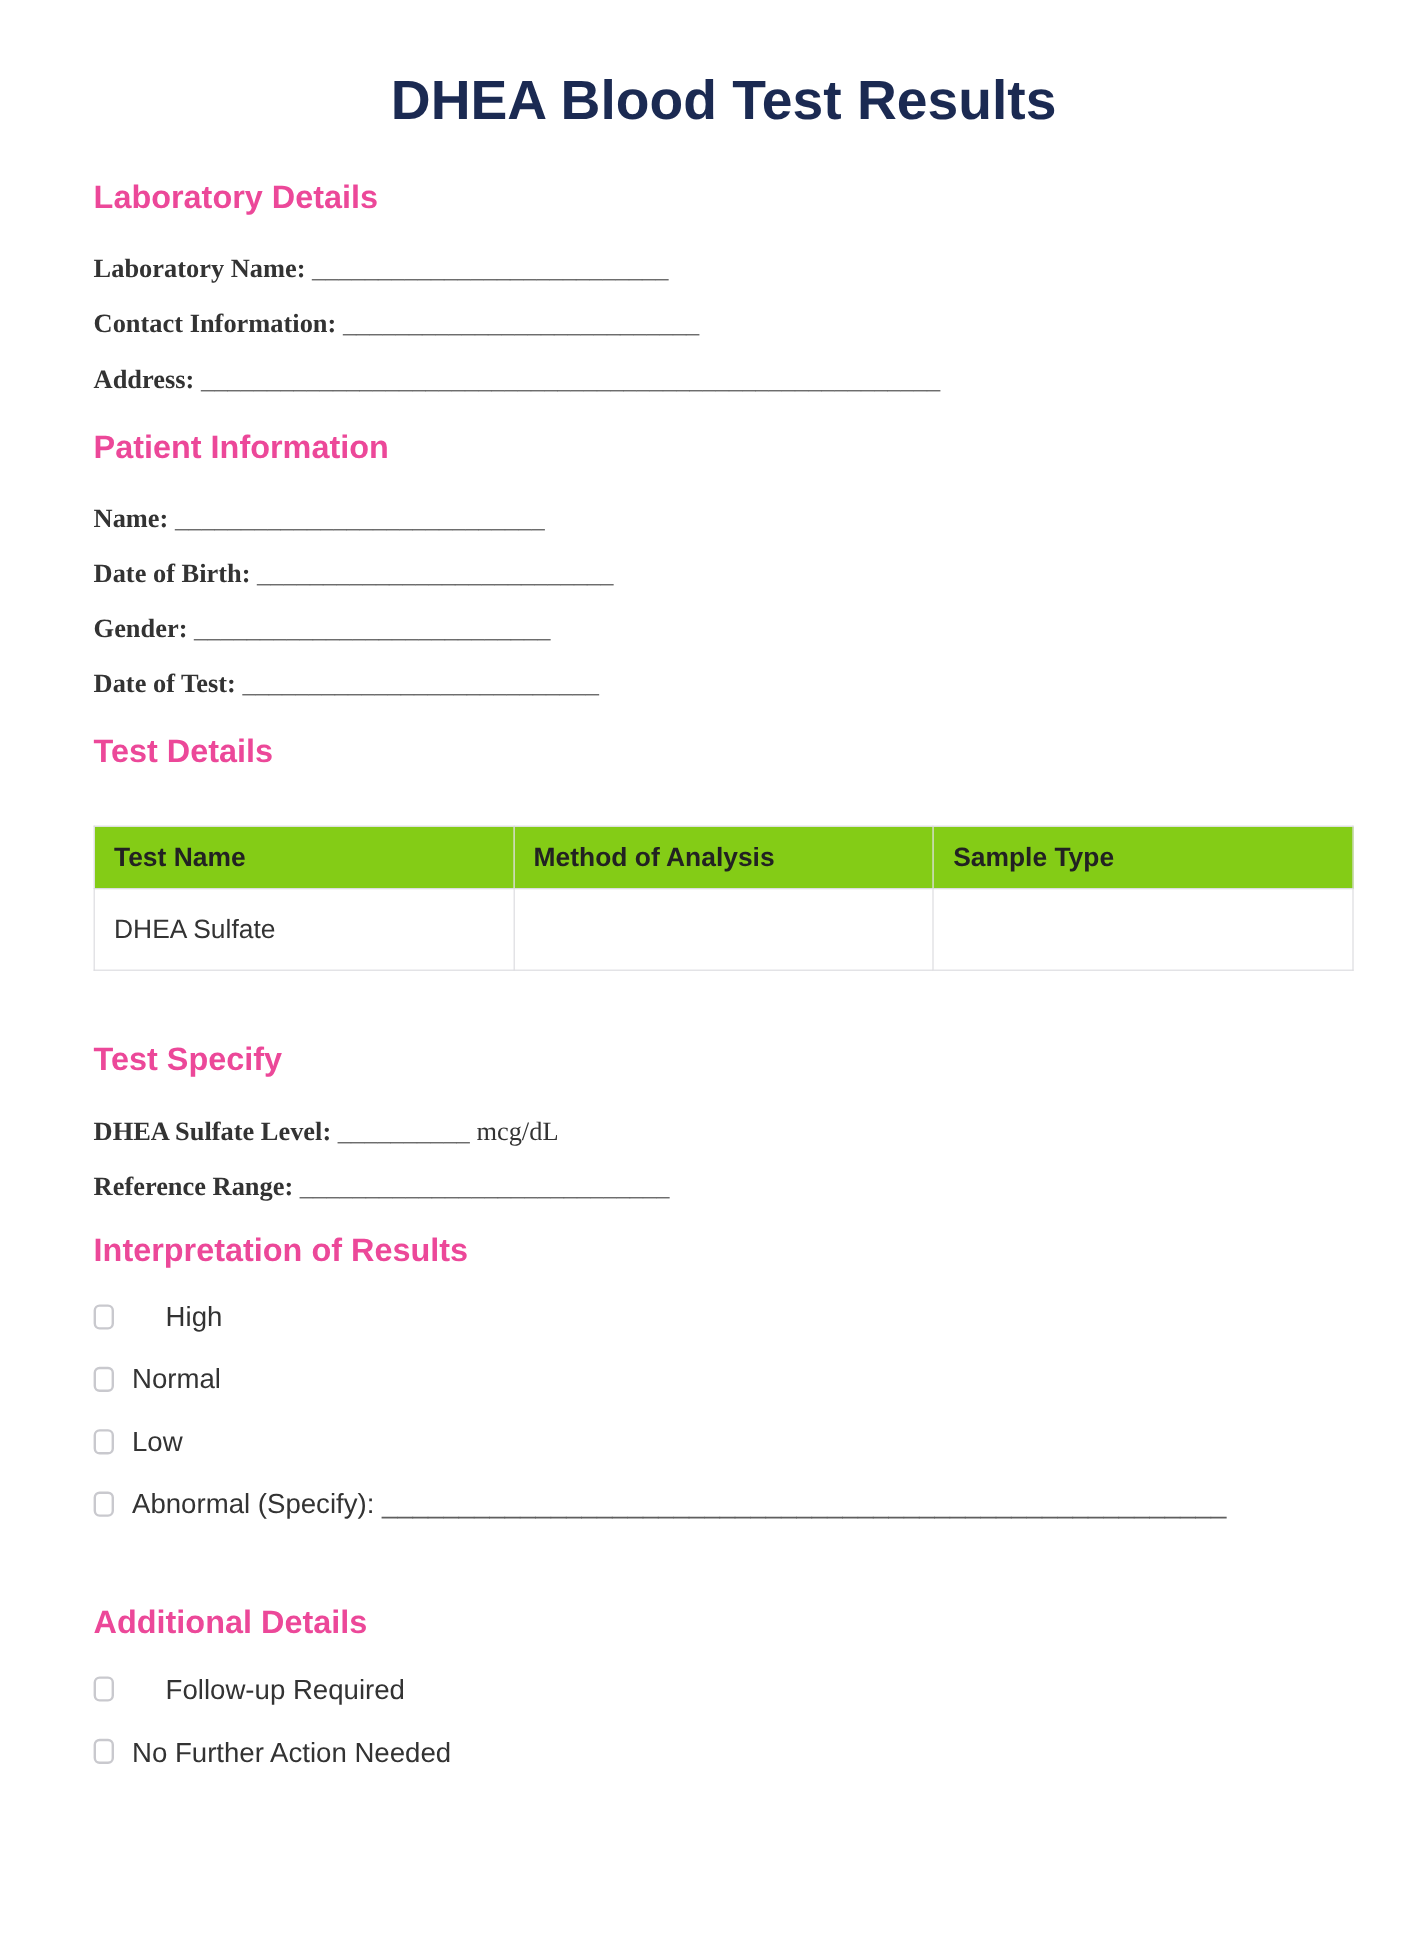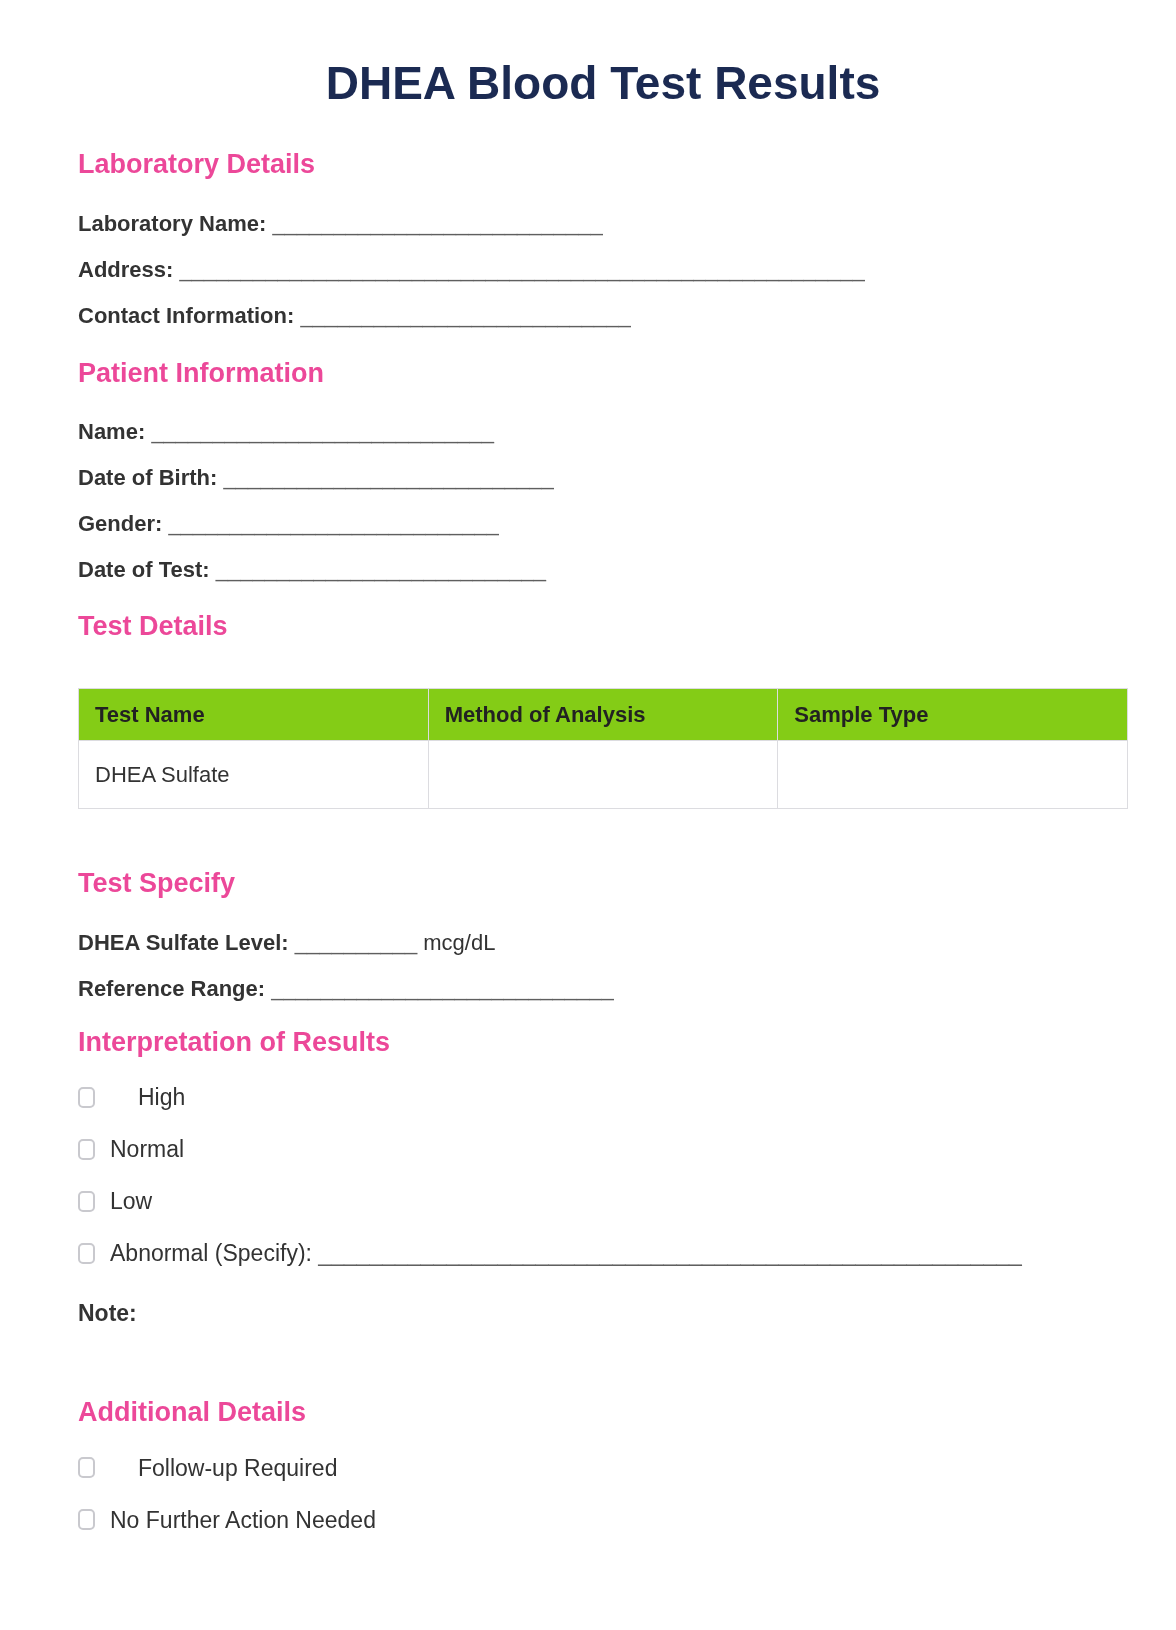--- a/index.html
+++ b/index.html
@@ -31,20 +31,21 @@
   .h-test  { margin-top: 25px; }
   .h-res   { margin-top: 58px; }
   .h-int   { margin-top: 22px; }
   .h-add   { margin-top: 68px; }
 
   .field-row {
     font-size: 22px;
     line-height: 30px;
     margin-bottom: 16px;
     white-space: nowrap;
+    font-family: Liberation Serif, serif;
   }
   .first-field { margin-top: 28px; }
   .label { font-weight: 700; color: #333333; }
   .blank {
     color: #5f5f5f;
     font-weight: 400;
     letter-spacing: 0;
   }
   .unit { font-weight: 400; color: #333333; }
 
@@ -102,26 +103,26 @@
 
   <h1 class="title">DHEA Blood Test Results</h1>
 
   <h2 class="section-heading h-lab">Laboratory Details</h2>
 
   <div class="field-row first-field">
     <span class="label">Laboratory Name:</span>
     <span class="blank">___________________________</span>
   </div>
   <div class="field-row">
+    <span class="label">Contact Information:</span>
+    <span class="blank">___________________________</span>
+  </div>
+  <div class="field-row">
     <span class="label">Address:</span>
     <span class="blank">________________________________________________________</span>
-  </div>
-  <div class="field-row">
-    <span class="label">Contact Information:</span>
-    <span class="blank">___________________________</span>
   </div>
 
   <h2 class="section-heading h-pat">Patient Information</h2>
 
   <div class="field-row first-field">
     <span class="label">Name:</span>
     <span class="blank">____________________________</span>
   </div>
   <div class="field-row">
     <span class="label">Date of Birth:</span>
@@ -180,23 +181,20 @@
   <div class="check-row">
     <span class="checkbox"></span>
     <span>Low</span>
   </div>
   <div class="check-row">
     <span class="checkbox"></span>
     <span>Abnormal (Specify):</span>&nbsp;
     <span class="blank">_______________________________________________________</span>
   </div>
 
-  <div class="field-row note-row">
-    <span class="label">Note:</span>
-  </div>
 
   <h2 class="section-heading h-add">Additional Details</h2>
 
   <div class="check-row first-check">
     <span class="checkbox"></span>
     <span>Follow-up Required</span>
   </div>
   <div class="check-row">
     <span class="checkbox"></span>
     <span>No Further Action Needed</span>

